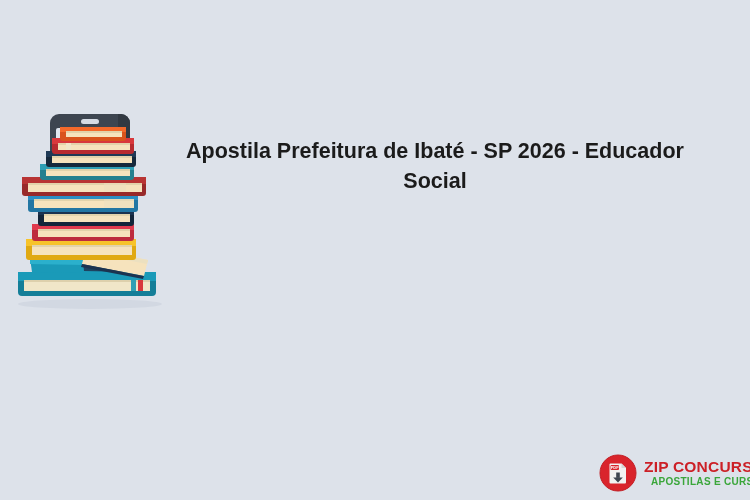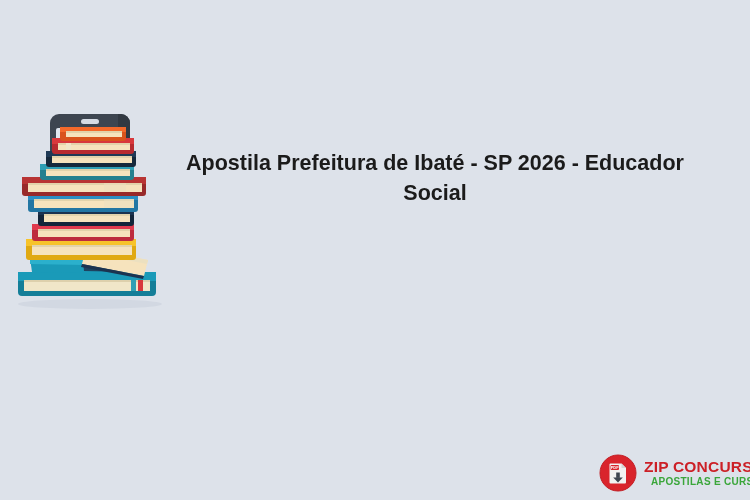--- a/index.html
+++ b/index.html
@@ -36,21 +36,21 @@
 
   
   #title-block {
     position: absolute;
     left: 168px;
     top: 136px;
     width: 534px;
     text-align: center;
   }
   #product-title {
-    margin: 12px;
+    margin: 0;
     font-family: "Liberation Sans", sans-serif;
     font-size: 21.5px;
     font-weight: bold;
     line-height: 30px;
     color: #1b1b1b;
     letter-spacing: 0px;
   }
 
   
   #brand-logo {

